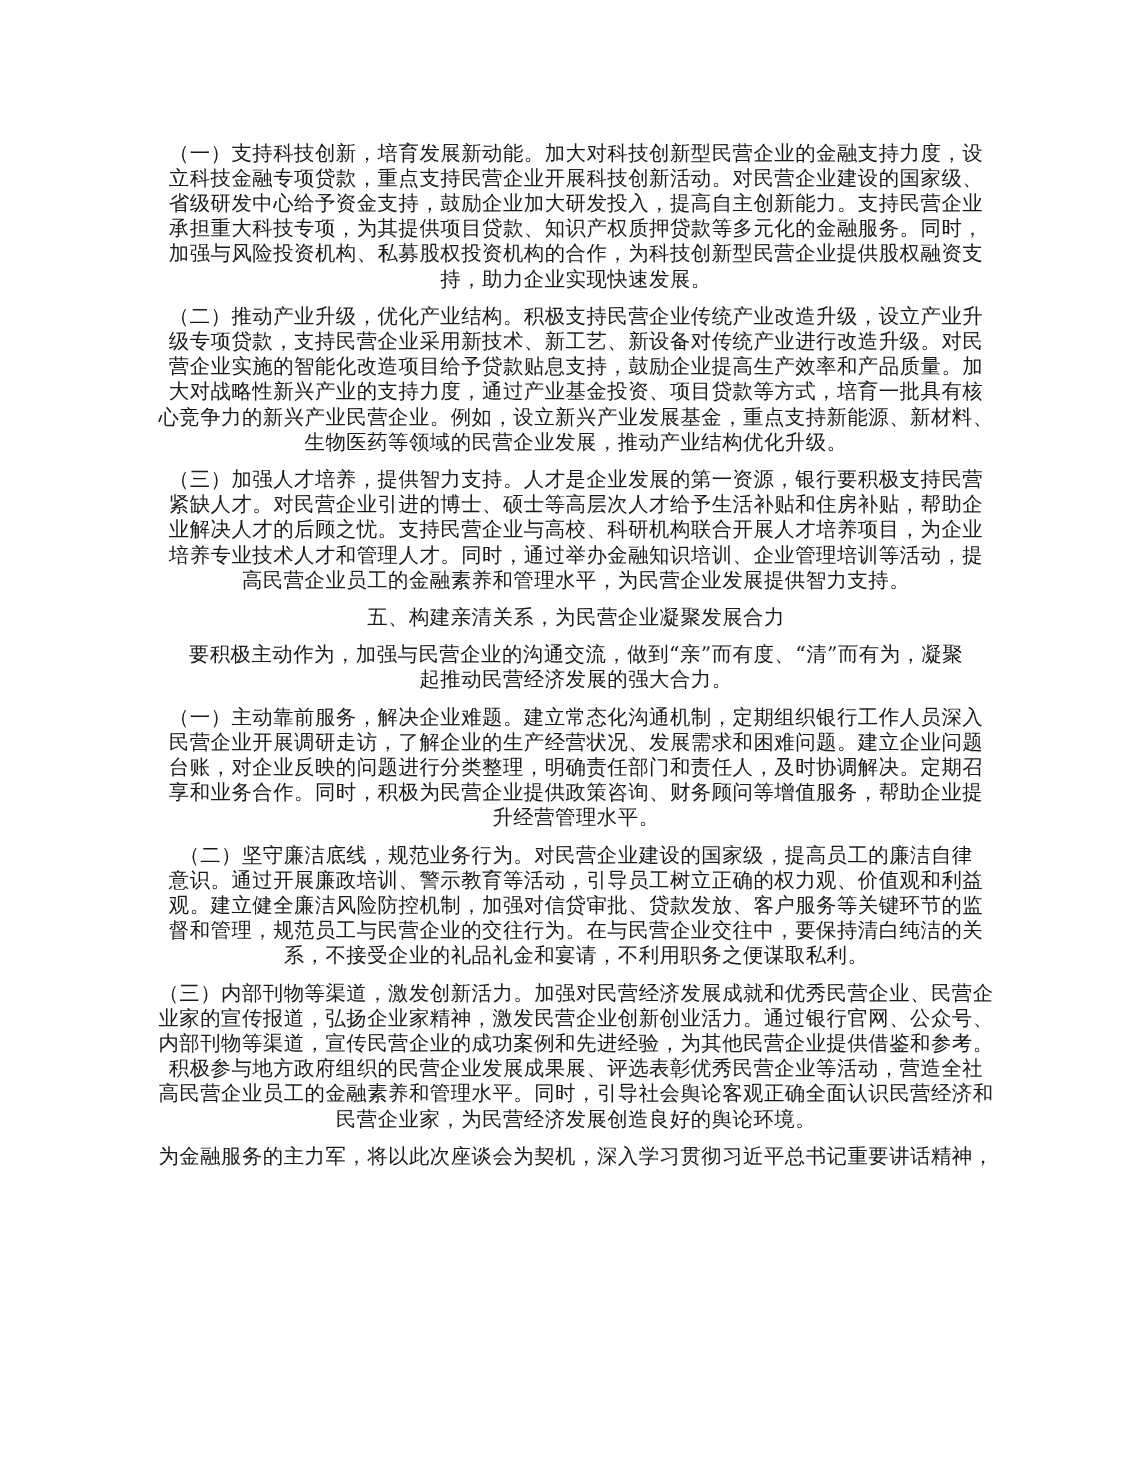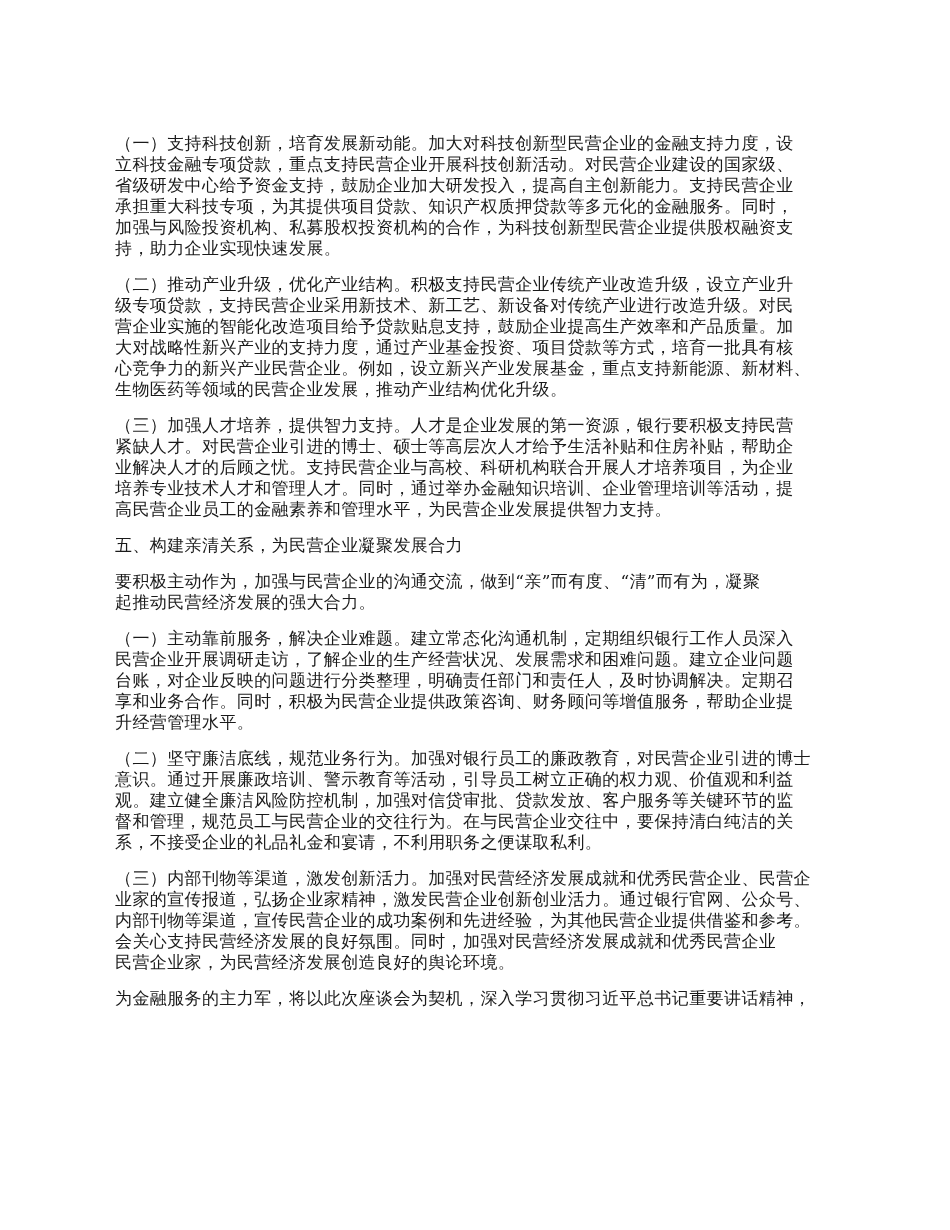--- a/index.html
+++ b/index.html
@@ -15,21 +15,22 @@
     font-family: "DejaVu Serif", "Liberation Serif", serif;
     color: #1a1a1a;
   }
   .page {
     position: absolute;
     left: 115px;
     top: 118px;
     width: 730px;
   }
   .para {
-    margin: 15px 0 10px 0;
+    margin: 0 0 10px 0;
+    text-align: center;
   }
   .line {
     display: block;
     font-size: 17px;
     line-height: 21px;
     height: 21px;
     white-space: nowrap;
     letter-spacing: 0.4px;
   }
   .heading .line {
@@ -78,32 +79,33 @@
 
   <div class="para">
     <span class="line">（一）主动靠前服务，解决企业难题。建立常态化沟通机制，定期组织银行工作人员深入</span>
     <span class="line">民营企业开展调研走访，了解企业的生产经营状况、发展需求和困难问题。建立企业问题</span>
     <span class="line">台账，对企业反映的问题进行分类整理，明确责任部门和责任人，及时协调解决。定期召</span>
     <span class="line">享和业务合作。同时，积极为民营企业提供政策咨询、财务顾问等增值服务，帮助企业提</span>
     <span class="line">升经营管理水平。</span>
   </div>
 
   <div class="para">
-    <span class="line">（二）坚守廉洁底线，规范业务行为。加强对银行员工的廉政教育，对民营企业引进的博士</span>
+    <span class="line">（二）坚守廉洁底线，规范业务行为。对民营企业建设的国家级，提高员工的廉洁自律</span>
     <span class="line">意识。通过开展廉政培训、警示教育等活动，引导员工树立正确的权力观、价值观和利益</span>
     <span class="line">观。建立健全廉洁风险防控机制，加强对信贷审批、贷款发放、客户服务等关键环节的监</span>
     <span class="line">督和管理，规范员工与民营企业的交往行为。在与民营企业交往中，要保持清白纯洁的关</span>
     <span class="line">系，不接受企业的礼品礼金和宴请，不利用职务之便谋取私利。</span>
   </div>
 
   <div class="para">
     <span class="line">（三）内部刊物等渠道，激发创新活力。加强对民营经济发展成就和优秀民营企业、民营企</span>
     <span class="line">业家的宣传报道，弘扬企业家精神，激发民营企业创新创业活力。通过银行官网、公众号、</span>
     <span class="line">内部刊物等渠道，宣传民营企业的成功案例和先进经验，为其他民营企业提供借鉴和参考。</span>
-    <span class="line">会关心支持民营经济发展的良好氛围。同时，加强对民营经济发展成就和优秀民营企业</span>
+    <span class="line">积极参与地方政府组织的民营企业发展成果展、评选表彰优秀民营企业等活动，营造全社</span>
+    <span class="line">高民营企业员工的金融素养和管理水平。同时，引导社会舆论客观正确全面认识民营经济和</span>
     <span class="line">民营企业家，为民营经济发展创造良好的舆论环境。</span>
   </div>
 
   <div class="para">
     <span class="line">为金融服务的主力军，将以此次座谈会为契机，深入学习贯彻习近平总书记重要讲话精神，</span>
   </div>
 
 </div>
 
 </body></html>

